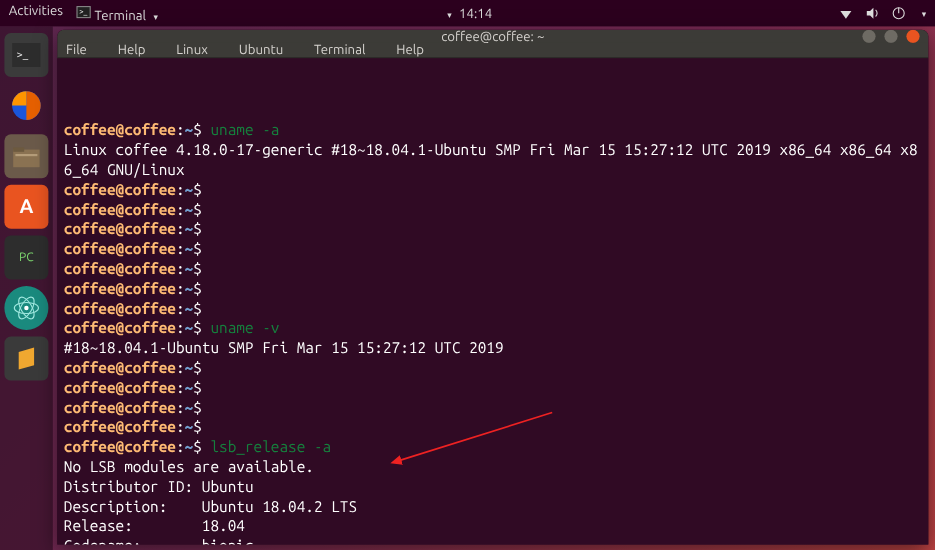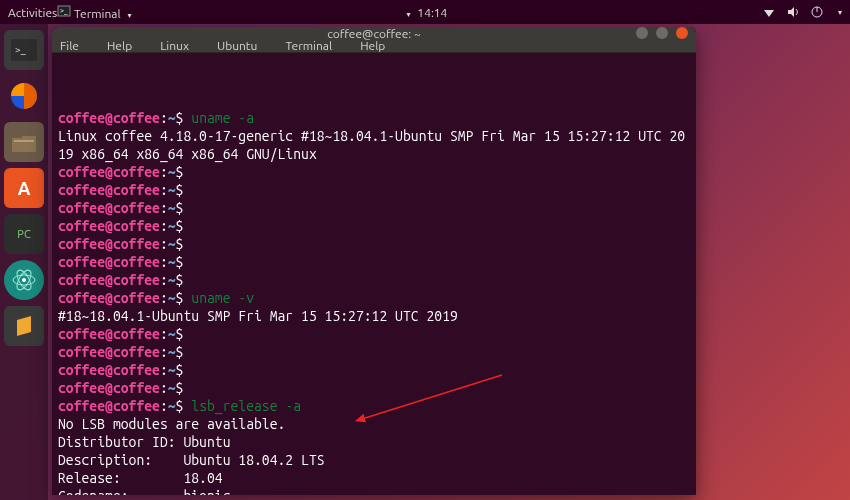--- a/index.html
+++ b/index.html
@@ -13,21 +13,21 @@
     }
     .topbar {
       height: 24px;
       background: #2c001e;
       display: flex;
       align-items: center;
       color: #dcdcdc;
       font-size: 12px;
       padding: 0 8px;
     }
-    .topbar-left { display: flex; align-items: center; }
+    .topbar-left { display: flex; gap: 12px; }
     .topbar-center { position: absolute; left: 50%; transform: translateX(-50%); }
     .topbar-right { margin-left: auto; display: flex; align-items: center; gap: 10px; }
     .tri-down { display:inline-block; margin-left:4px; font-size:8px; }
     .sys-icon { width:14px; height:14px; display:inline-flex; align-items:center; justify-content:center; }
     .launcher {
       position: absolute; left: 0; top: 24px; width: 48px; bottom: 0;
       background: rgba(40, 10, 30, 0.6);
       display: flex; flex-direction: column; align-items: center;
       padding-top: 6px; gap: 6px;
     }
@@ -39,21 +39,21 @@
     .li-term { background: #3b3b3b; }
     .li-ff { background: transparent; }
     .li-files { background: #6b5a4a; }
     .li-soft { background: #e95420; }
     .li-py { background: #2d2d2d; color:#7dd86f; font-size:11px; font-weight:normal; }
     .li-atom { background: #1a8a7e; border-radius:50%; }
     .li-subl { background: #3a3a3a; color:#f0a830; }
     .window {
       position: absolute;
       left: 52px; top: 27px;
-      width: 644px; height: 468px;
+      width: 792px; height: 468px;
       background: #300a24;
       border-radius: 6px 6px 0 0;
       box-shadow: 0 6px 20px rgba(0,0,0,0.5);
       display: flex; flex-direction: column;
       overflow: hidden;
     }
     .titlebar {
       height: 26px; background: #3c3b37;
       display: flex; align-items: center;
       color: #d6d3cf; font-size: 12px;
@@ -76,21 +76,21 @@
     .terminal {
       flex: 1; background: #300a24;
       color: #ffffff;
       font-family: "Ubuntu Mono", "DejaVu Sans Mono", Consolas, monospace;
       font-size: 14px; line-height: 18px;
       padding: 2px 6px;
       white-space: pre-wrap;
       word-break: break-all;
       position: relative;
     }
-    .prompt-user { color: #ec4899; font-weight: bold; }
+    .prompt-user { color: #fdba74; font-weight: bold; }
     .prompt-path { color: #729fcf; font-weight: bold; }
     .prompt-sym { color: #ffffff; }
     .cmd { color: #15803d; }
     .out { color: #ffffff; }
     .arrow {
       position:absolute;
       pointer-events:none;
     }
     .term-line { display:block; }
   </style>

